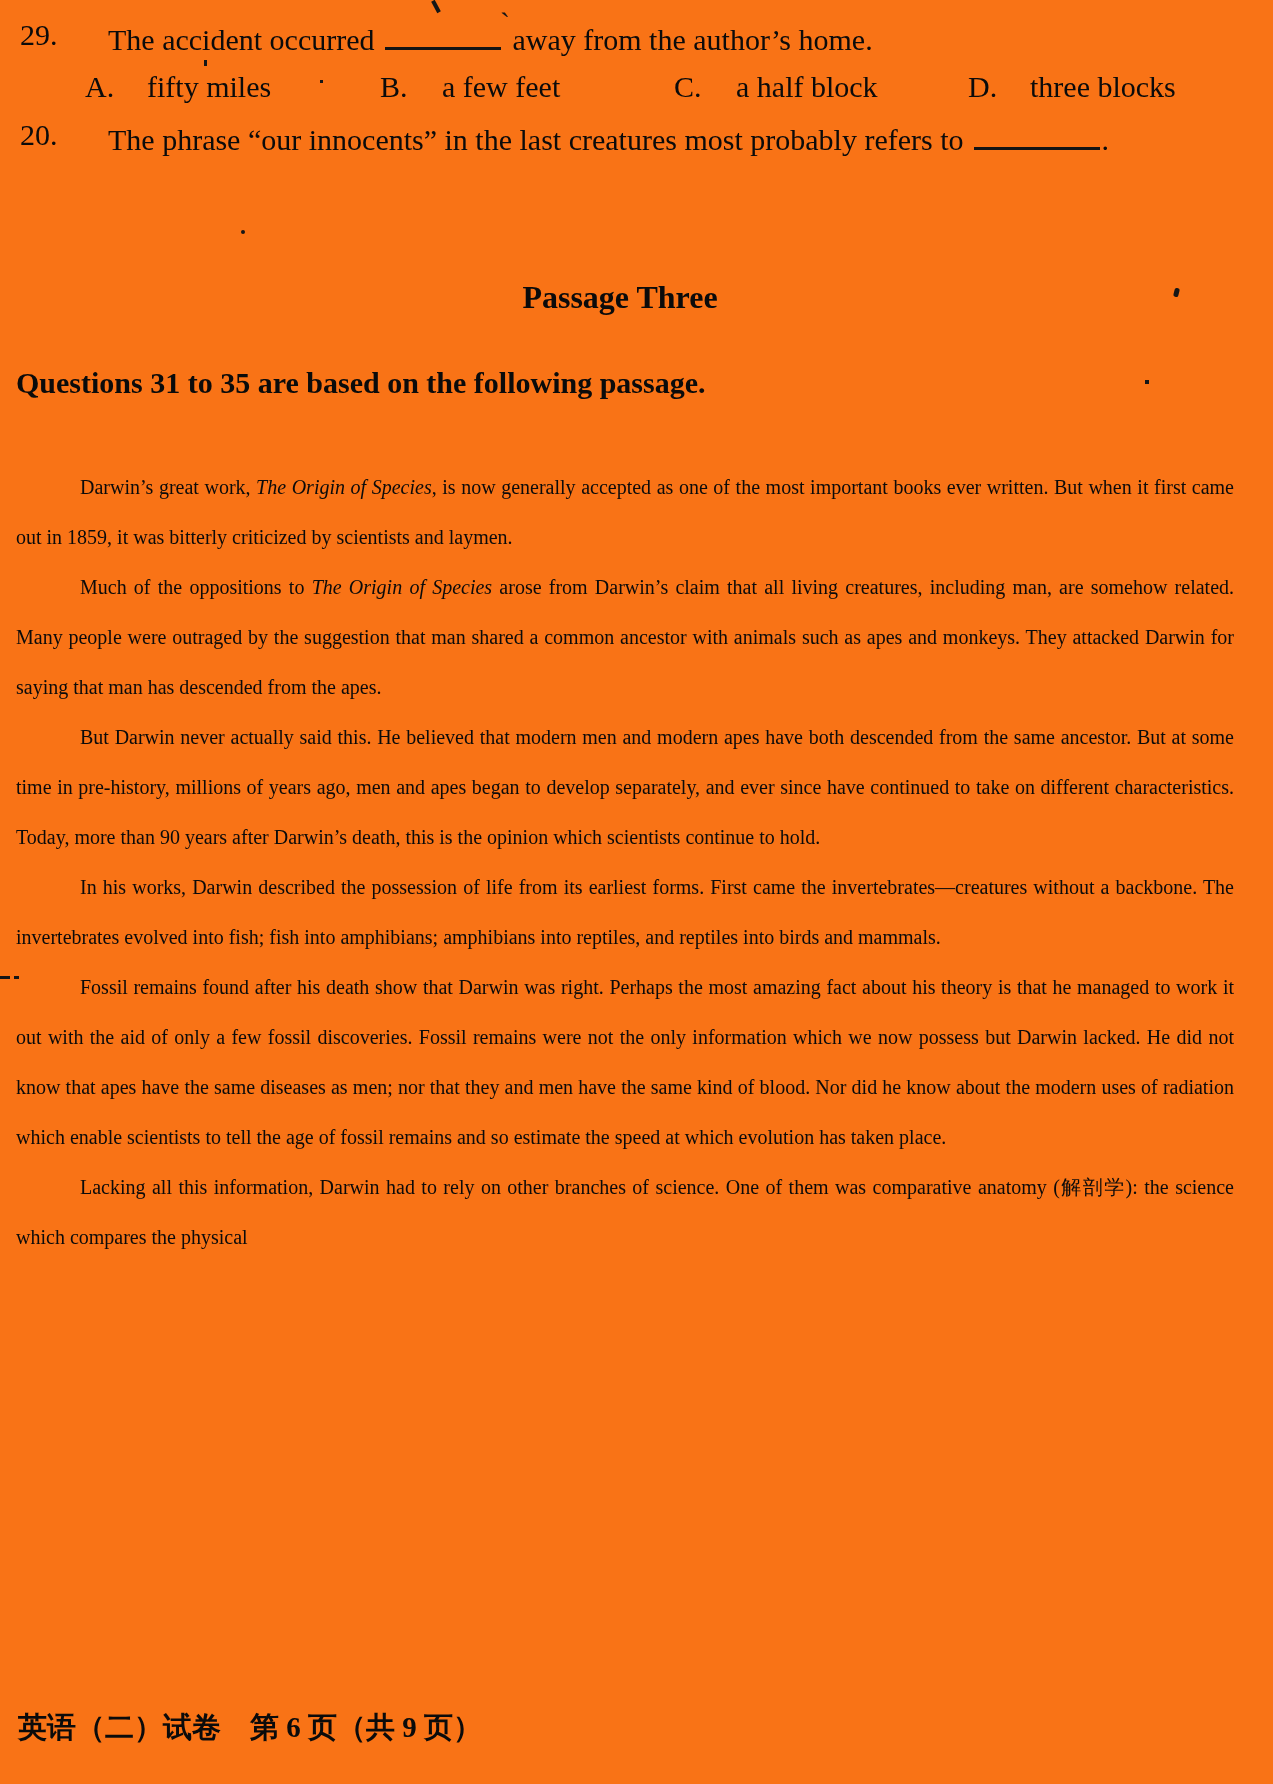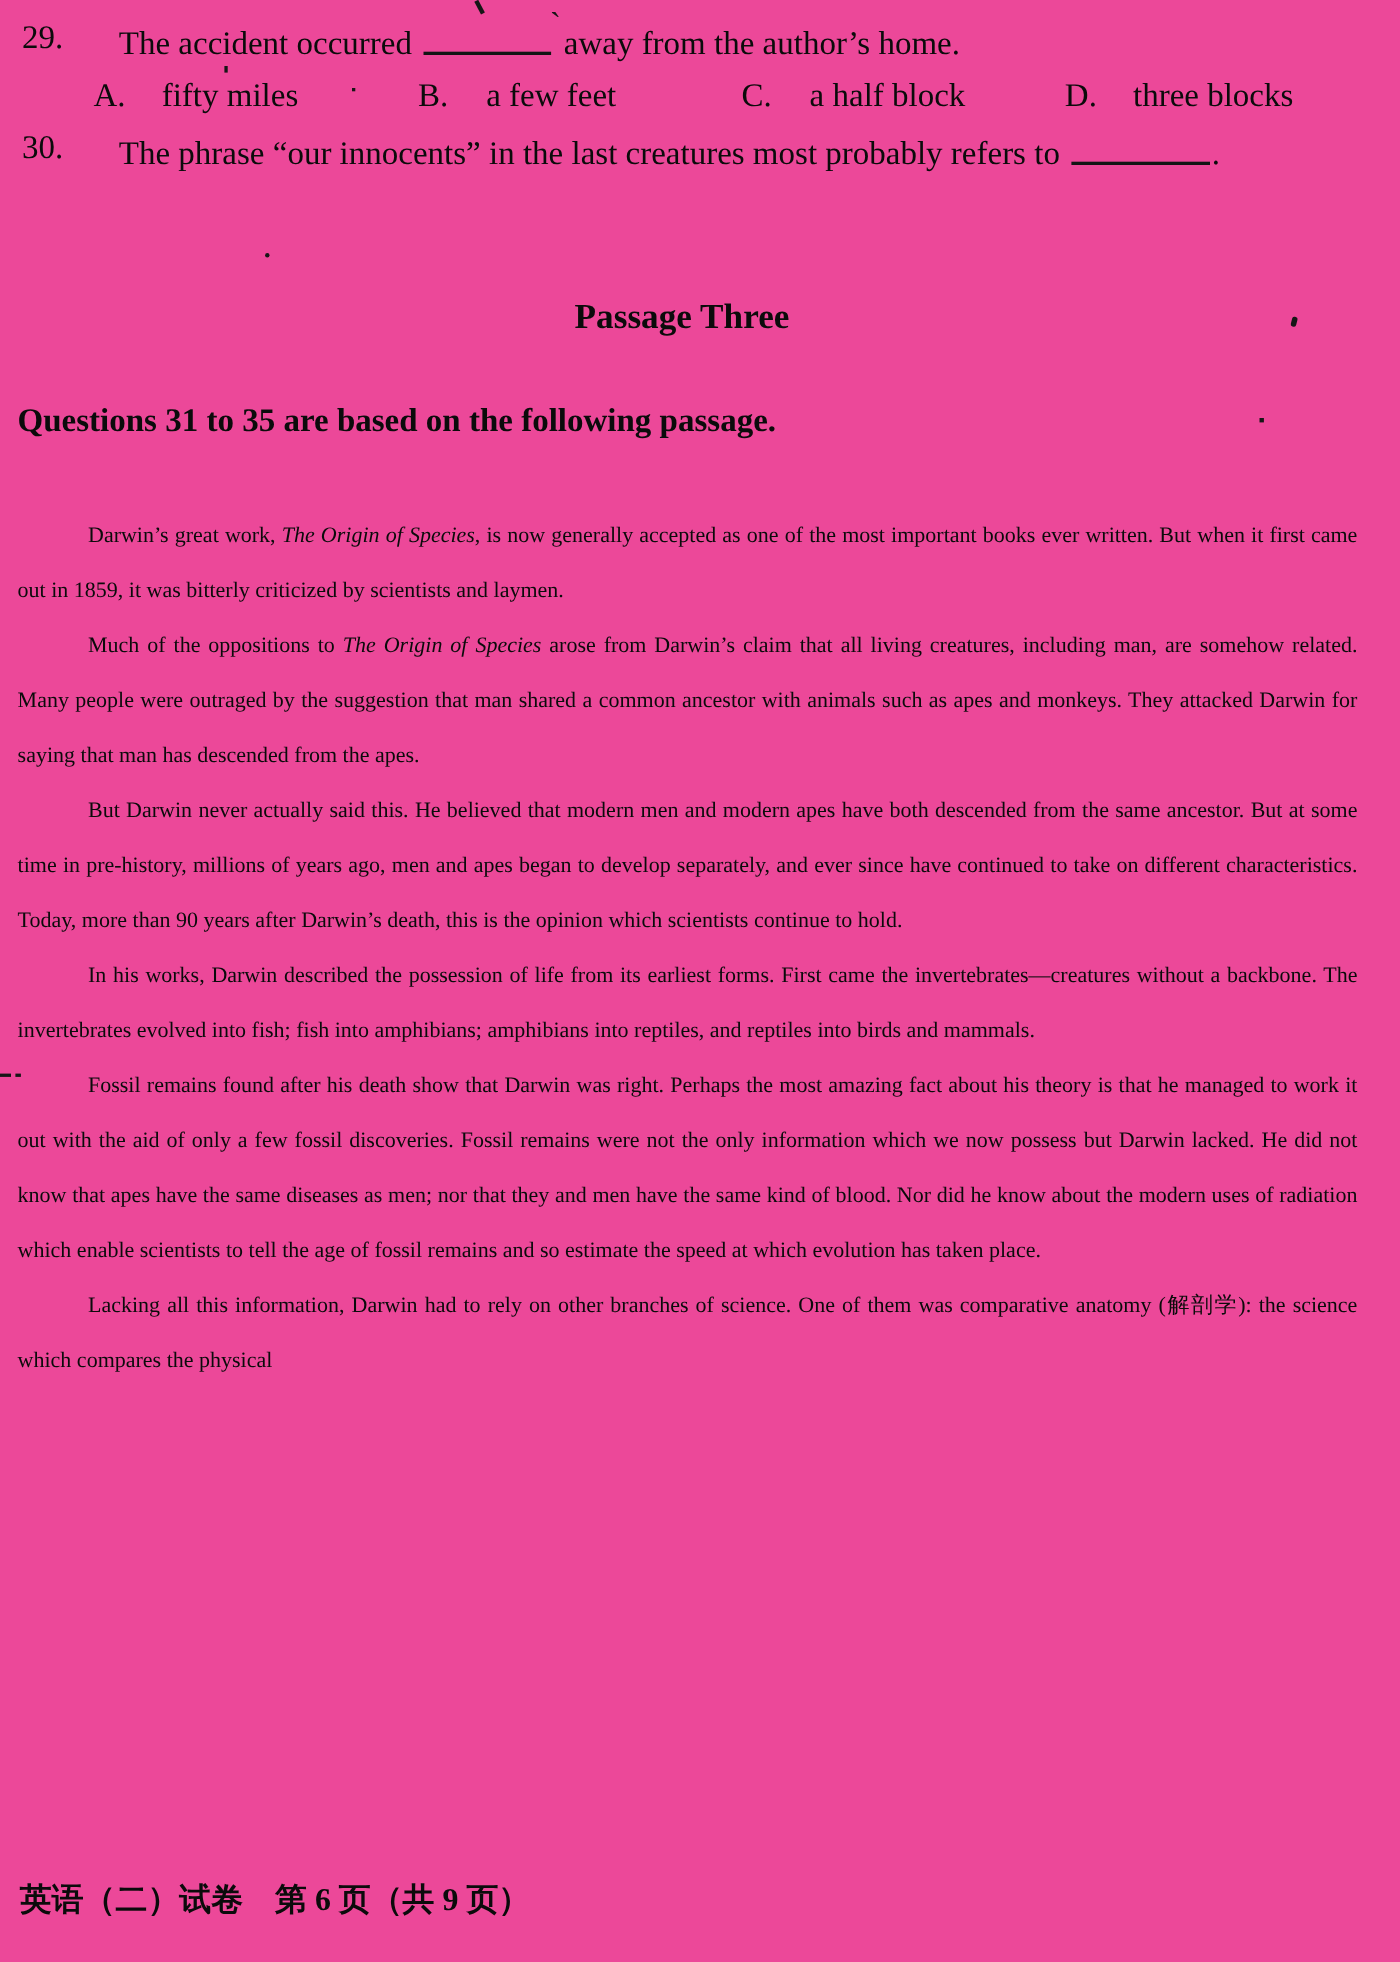--- a/index.html
+++ b/index.html
@@ -1,20 +1,20 @@
 <!DOCTYPE html>
 <html><head>
 <meta charset="utf-8">
 <style>
   html, body { margin: 0; padding: 0; background: #ffffff; }
   .sheet {
     position: relative;
     width: 1273px;
     height: 1784px;
-    background: #ec4899;
+    background: #f97316;
     font-family: "Liberation Serif", "DejaVu Serif", serif;
     color: #0b0b0b;
     overflow: hidden;
   }
   .abs { position: absolute; }
 
   
   .question {
     left: 20px;
     display: flex;
@@ -90,25 +90,25 @@
     <span class="q-stem"><span>The accident occurred</span><span class="blank blank-q29"></span><span>away from the author’s home.</span></span>
   </div>
   <div class="abs options" style="top:70px;">
     <span class="opt"><span class="opt-label">A.</span><span class="opt-text">fifty miles</span></span>
     <span class="opt"><span class="opt-label">B.</span><span class="opt-text">a few feet</span></span>
     <span class="opt"><span class="opt-label">C.</span><span class="opt-text">a half block</span></span>
     <span class="opt"><span class="opt-label">D.</span><span class="opt-text">three blocks</span></span>
   </div>
 
   <div class="abs question" style="top:118px;">
-    <span class="q-num">30.</span>
+    <span class="q-num">20.</span>
     <span class="q-stem"><span>The phrase “our innocents” in the last creatures most probably refers to</span><span class="blank blank-q30"></span><span>.</span></span>
   </div>
 
-  <h2 class="abs passage-title" style="top:270px;">Passage Three</h2>
+  <h2 class="abs passage-title" style="top:280px;">Passage Three</h2>
 
   <div class="abs instructions" style="top:366px;font-family:Liberation Serif, serif;">Questions 31 to 35 are based on the following passage.</div>
 
   <div class="abs passage-body" style="top:462px;">
       <p><span>Darwin’s great work, </span><span class="italic">The Origin of Species</span><span>, is now generally accepted as one of the most important books ever written. But when it first came out in 1859, it was bitterly criticized by scientists and laymen.</span></p>
       <p><span>Much of the oppositions to </span><span class="italic">The Origin of Species</span><span> arose from Darwin’s claim that all living creatures, including man, are somehow related. Many people were outraged by the suggestion that man shared a common ancestor with animals such as apes and monkeys. They attacked Darwin for saying that man has descended from the apes.</span></p>
       <p><span>But Darwin never actually said this. He believed that modern men and modern apes have both descended from the same ancestor. But at some time in pre-history, millions of years ago, men and apes began to develop separately, and ever since have continued to take on different characteristics. Today, more than 90 years after Darwin’s death, this is the opinion which scientists continue to hold.</span></p>
       <p><span>In his works, Darwin described the possession of life from its earliest forms. First came the invertebrates—creatures without a backbone. The invertebrates evolved into fish; fish into amphibians; amphibians into reptiles, and reptiles into birds and mammals.</span></p>
       <p><span>Fossil remains found after his death show that Darwin was right. Perhaps the most amazing fact about his theory is that he managed to work it out with the aid of only a few fossil discoveries. Fossil remains were not the only information which we now possess but Darwin lacked. He did not know that apes have the same diseases as men; nor that they and men have the same kind of blood. Nor did he know about the modern uses of radiation which enable scientists to tell the age of fossil remains and so estimate the speed at which evolution has taken place.</span></p>
       <p><span>Lacking all this information, Darwin had to rely on other branches of science. One of them was comparative anatomy (解剖学): the science which compares the physical</span></p>

